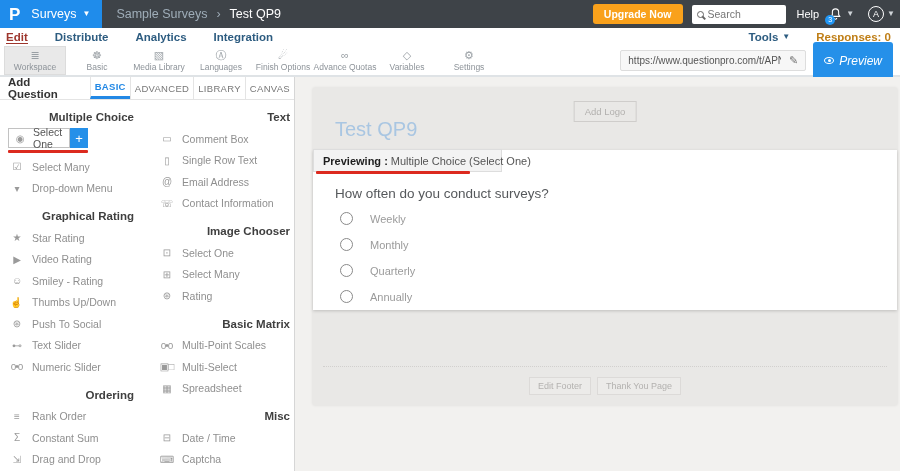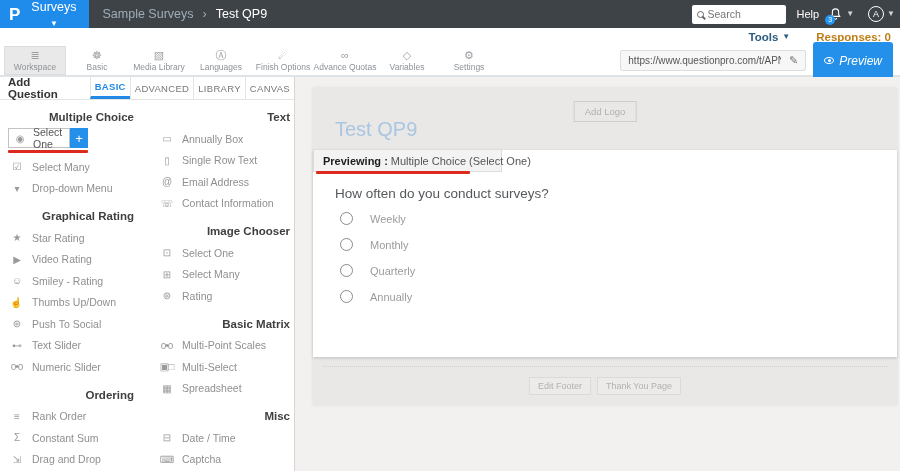--- a/index.html
+++ b/index.html
@@ -4,21 +4,21 @@
 <style>
   * { box-sizing: border-box; margin: 0; padding: 0; }
   html,body { width:900px; height:471px; overflow:hidden; }
   body { font-family:"Liberation Sans", sans-serif; font-size:11px; color:#333; background:#f2f1ef; }
   .app { position:relative; width:900px; height:471px; }
 
   
   .topbar { display:flex; align-items:center; height:28px; background:#3e4348; color:#fff; }
   .logo-area { display:flex; align-items:center; background:#1f8ceb; height:28px; padding:0 12px 0 9px; gap:11px; cursor:pointer; }
   .logo { font-weight:bold; font-size:17px; line-height:1; }
-  .surveys-label { font-size:12.5px; display:flex; align-items:center; gap:6px;flex-direction:column; }
+  .surveys-label { font-size:12.5px; display:flex; align-items:center; gap:6px; }
   .caret { font-size:8px; line-height:1; }
   .breadcrumb { margin-left:14px; color:#9fadb8; font-size:12.5px; display:flex; gap:9px; align-items:center; }
   .crumb-current { color:#ffffff; }
   .tb-spacer { flex:1; }
   .upgrade { background:#f9a11b; color:#fff; font-weight:bold; font-size:10.5px; border:none; border-radius:3px; padding:4px 11px; margin-right:9px; cursor:pointer; }
   .searchbox { display:flex; align-items:center; background:#fff; border-radius:2px; height:19px; width:94px; padding:0 5px; gap:4px; margin-right:11px; }
   .mag { width:7px; height:7px; border:1.5px solid #666; border-radius:50%; position:relative; flex-shrink:0; }
   .mag::after { content:''; position:absolute; width:4px; height:1.5px; background:#666; transform:rotate(45deg); right:-3px; bottom:-2px; }
   .searchbox input { border:none; outline:none; width:68px; font-size:10.5px; font-family:inherit; color:#444; }
   .help-link { font-size:11px; margin-right:9px; }
@@ -66,21 +66,21 @@
   .sel-box { display:flex; align-items:center; gap:5px; border:1px solid #c2c2c2; height:20px; padding:0 2px; width:62px; color:#555; font-size:10.5px; cursor:pointer; }
   .plus-btn { width:18px; height:20px; background:#2590e9; color:#fff; border:none; font-size:13px; line-height:1; cursor:pointer; }
   .red-line { height:3px; background:#dc2a1f; border-radius:1px; }
   .red-line.sel { width:80px; margin:2px 0 3px; }
 
   
   .main { flex:1; position:relative; background:#f2f1ef; }
   .canvas { position:absolute; left:18px; top:11px; width:584px; height:317px; background:#e9e8e6; box-shadow:0 0 3px rgba(0,0,0,.10); }
   .add-logo { position:absolute; top:13px; left:50%; transform:translateX(-50%); border:1px solid #cfcdcb; background:transparent; color:#b2b0ae; font-size:9.5px; padding:4px 10px; cursor:pointer; }
   .survey-title { position:absolute; top:30px; left:22px; font-size:20px; color:#a9c6e2; }
-  .preview-panel { position:absolute; top:62px; left:0; width:100%; height:207px; background:#fff; box-shadow:0 1px 3px rgba(0,0,0,.18); }
+  .preview-panel { position:absolute; top:62px; left:0; width:100%; height:160px; background:#fff; box-shadow:0 1px 3px rgba(0,0,0,.18); }
   .preview-tab { position:absolute; top:-1px; left:0; width:189px; height:23px; background:#f3f3f3; border:1px solid #ddd; display:flex; align-items:center; padding-left:9px; font-size:11px; color:#555; white-space:nowrap; }
   .preview-tab b { color:#1d1d1d; margin-right:3px; }
   .red-line.tab { position:absolute; top:21px; left:3px; width:154px; }
   .question-text { position:absolute; top:36px; left:22px; font-size:13.5px; color:#55585b; }
   .opt { position:absolute; left:27px; display:flex; align-items:center; gap:17px; color:#9b9b9b; font-size:11px; cursor:pointer; }
   .radio { width:13px; height:13px; border:1px solid #8a8a8a; border-radius:50%; background:#fff; flex-shrink:0; }
   .canvas-footer { position:absolute; left:10px; right:10px; top:278px; border-top:1px dotted #d2d0ce; height:38px; display:flex; align-items:center; justify-content:center; gap:6px; }
   .footer-btn { border:1px solid #dcdad8; background:#ecebe9; color:#b3b1af; font-size:9px; padding:3px 8px; cursor:pointer; }
 </style>
 </head>
@@ -95,38 +95,40 @@
         <span>Surveys</span>
           <span class="caret">▼</span>
       </span>
     </div>
     <div class="breadcrumb">
       <span>Sample Surveys</span>
       <span>›</span>
       <span class="crumb-current">Test QP9</span>
     </div>
     <div class="tb-spacer"></div>
+    <button class="upgrade">Upgrade Now</button>
     <div class="searchbox">
       <span class="mag"></span>
       <input placeholder="Search" style="">
     </div>
     <span class="help-link">Help</span>
     <div class="bell-wrap">
       <svg viewBox="0 0 24 24" width="15" height="15">
           <path d="M12 3c-3 0-5 2.2-5 5v4l-1.8 3h13.6L17 12V8c0-2.8-2-5-5-5z" fill="none" stroke="#fff" stroke-width="1.7"></path>
           <path d="M10 17.6a2 2 0 0 0 4 0" fill="none" stroke="#fff" stroke-width="1.7"></path>
         </svg>
       <span class="badge">3</span>
     </div>
     <span class="caret dim">▼</span>
     <div class="avatar">A</div>
     <span class="caret dim">▼</span>
   </div>
 
   <div class="menubar">
+    <span><span class="menu-item active">Edit</span><span class="menu-item">Distribute</span><span class="menu-item">Analytics</span><span class="menu-item">Integration</span></span>
     <div class="menubar-right">
       <span class="tools-link">
           <span>Tools</span>
           <span class="caret">▼</span>
         </span>
       <span class="responses">Responses: 0</span>
     </div>
   </div>
 
   <div class="toolbar">
@@ -246,21 +248,21 @@
             </div>
             <div class="q-item">
               <span class="q-icon">⇲</span>
               <span>Drag and Drop</span>
             </div>
           </div>
         <div class="pcol pcol2">
             <div class="sec-heading">Text</div>
             <div class="q-item">
               <span class="q-icon">▭</span>
-              <span>Annually Box</span>
+              <span>Comment Box</span>
             </div>
             <div class="q-item">
               <span class="q-icon">▯</span>
               <span>Single Row Text</span>
             </div>
             <div class="q-item">
               <span class="q-icon">@</span>
               <span>Email Address</span>
             </div>
             <div class="q-item">

